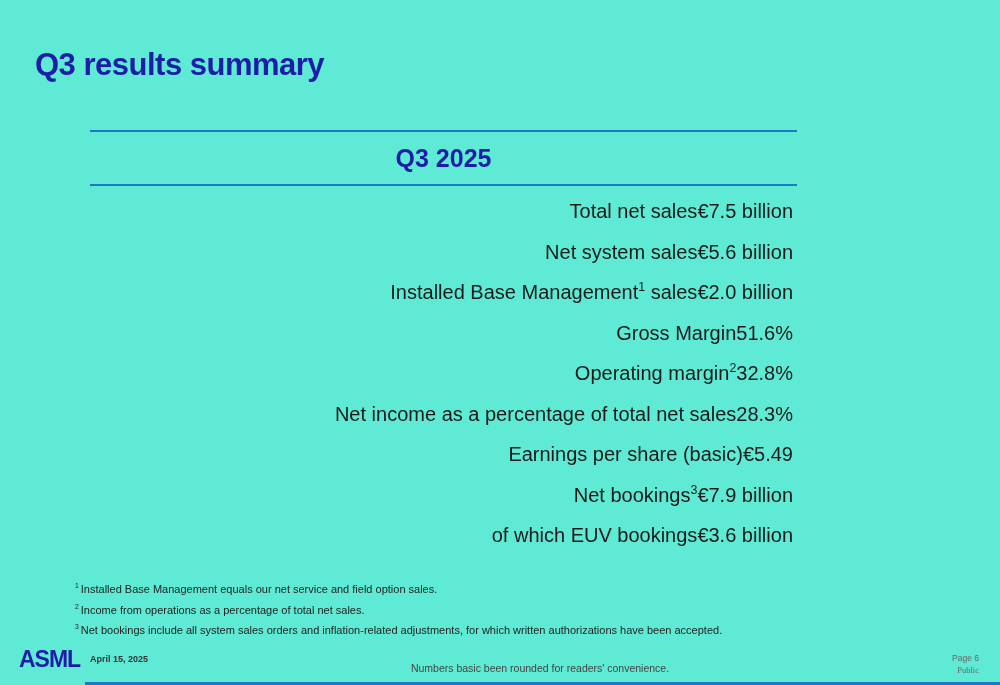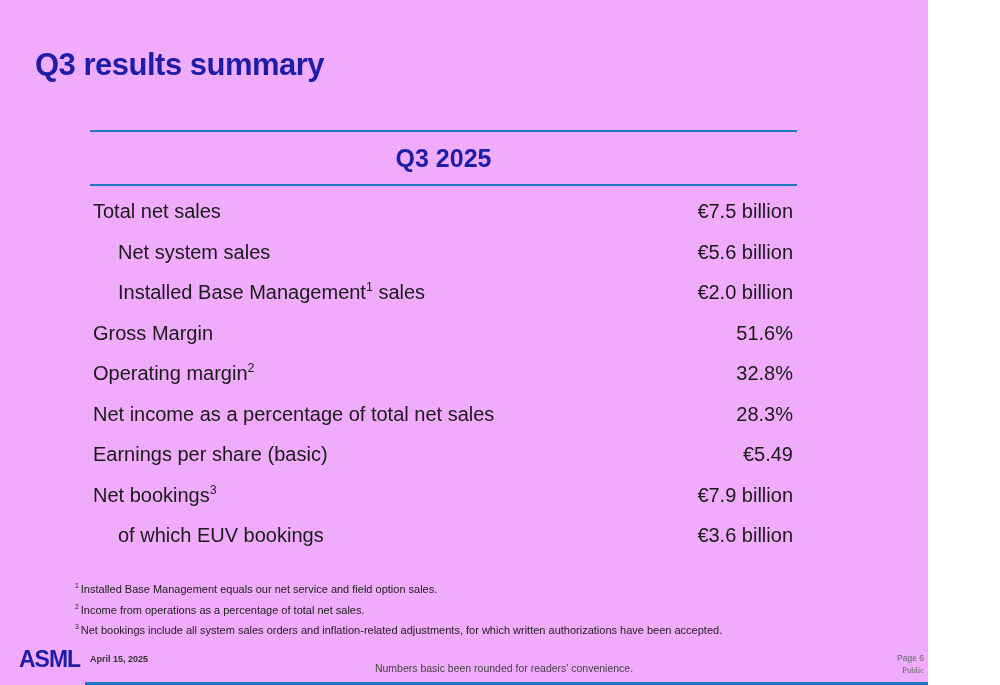--- a/index.html
+++ b/index.html
@@ -1,23 +1,23 @@
 <!DOCTYPE html>
 <html><head>
 <meta charset="utf-8">
 <style>
   * { margin: 0; padding: 0; box-sizing: border-box; }
   html, body { background: #ffffff; }
   body { font-family: "Liberation Sans", sans-serif; }
 
   .slide {
     position: relative;
-    width: 928px;
+    width: 1000px;
     height: 685px;
-    background: #f0abfc;
+    background: #5eead4;
     overflow: hidden;
   }
 
   .slide-title {
     position: absolute;
     left: 35px;
     top: 47px;
     font-size: 31px;
     font-weight: bold;
     color: #1d1da8;
@@ -40,21 +40,21 @@
     text-align: center;
     font-size: 25px;
     font-weight: bold;
     color: #1d1da8;
   }
   .rows {
     padding-top: 5px;
   }
   .row {
     display: flex;
-    justify-content: space-between;
+    justify-content: flex-end;
     align-items: baseline;
     height: 40.5px;
     line-height: 40.5px;
     font-size: 20px;
     color: #1a1a1a;
   }
   .row-label { padding-left: 3px; white-space: nowrap; }
   .row.indent .row-label { padding-left: 28px; }
   .row-value { text-align: right; padding-right: 4px; white-space: nowrap; }
   .row sup, .footnote sup {
@@ -94,21 +94,21 @@
     position: absolute;
     left: 80px;
     right: 0;
     top: 662px;
     text-align: center;
     font-size: 10.5px;
     color: #444444;
   }
   .footer-page, .footer-classification {
     position: absolute;
-    right: 4px;
+    right: 21px;
     text-align: left;
     font-size: 8.5px;
     color: #666666;
   }
   .footer-page { top: 653px; }
   .footer-classification { top: 665px; font-family: Liberation Serif, serif; }
 
   .bottom-bar {
     position: absolute;
     left: 85px;

